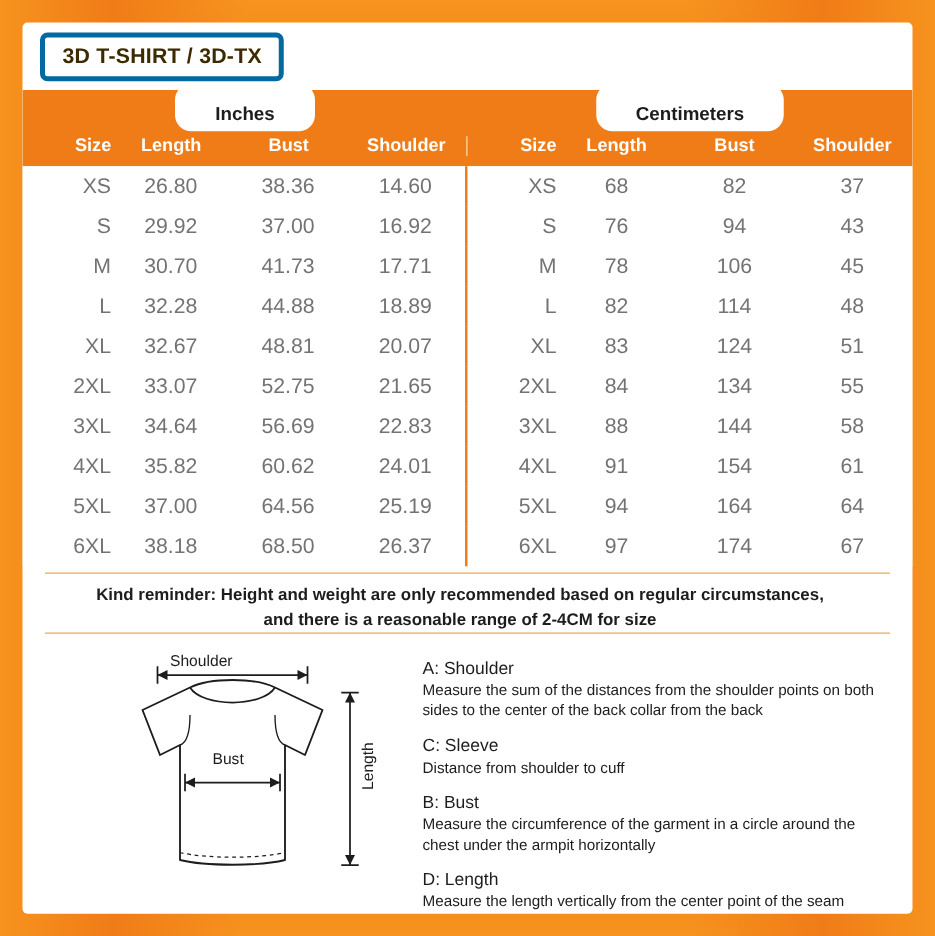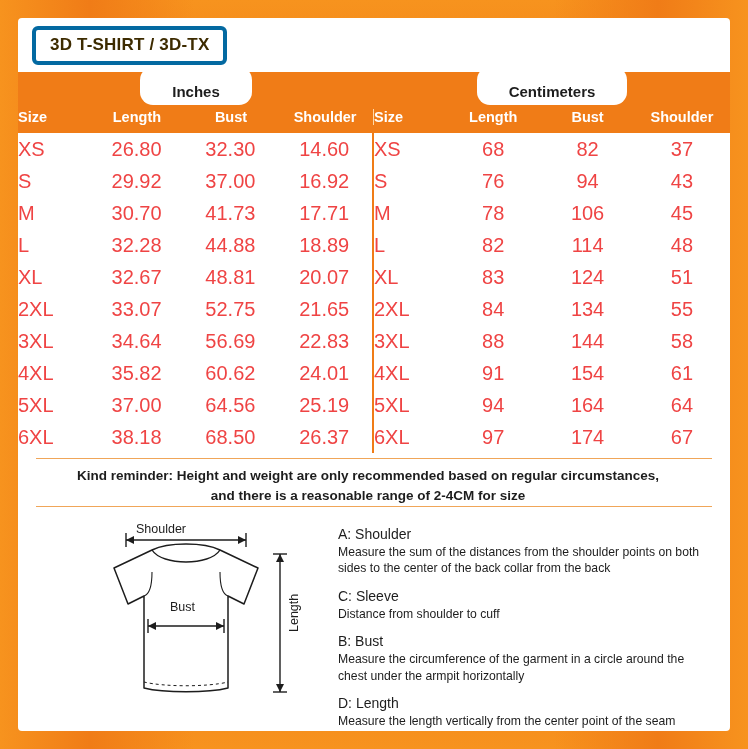--- a/index.html
+++ b/index.html
@@ -89,32 +89,32 @@
     align-items: center;
     color: #ffffff;
     font-weight: bold;
     font-size: 14.5px;
   }
   .half {
     display: flex;
     flex: 1 1 50%;
   }
   .half.left { border-right: 1px solid #ffd9a8; }
-  .c-size { flex: 0 0 20%; text-align: left; }
+  .c-size { flex: 0 0 20%; text-align: right; }
   .c-len  { flex: 0 0 27%; text-align: center; }
   .c-bust { flex: 0 0 26%; text-align: center; }
   .c-sho  { flex: 0 0 27%; text-align: center; }
 
   .body-rows { background: #ffffff; }
   .data-row {
     display: flex;
     height: 32px;
     align-items: center;
-    font-size: 20px;
-    color: #ef4444;
+    font-size: 17px;
+    color: #737373;
   }
   .data-row .half.left {
     border-right: 2px solid #f07c17;
     height: 32px;
     align-items: center;
   }
   .data-row .half { align-items: center; }
   .data-row .cell { display: block; }
 
   
@@ -221,21 +221,21 @@
           <div class="c-bust">Bust</div>
           <div class="c-sho">Shoulder</div>
         </div>
       </div>
 
       <div class="body-rows" id="rows">
           <div class="data-row">
             <div class="half left">
               <div class="c-size cell">XS</div>
               <div class="c-len cell">26.80</div>
-              <div class="c-bust cell">32.30</div>
+              <div class="c-bust cell">38.36</div>
               <div class="c-sho cell">14.60</div>
             </div>
             <div class="half">
               <div class="c-size cell">XS</div>
               <div class="c-len cell">68</div>
               <div class="c-bust cell">82</div>
               <div class="c-sho cell">37</div>
             </div>
           </div>
           <div class="data-row">

